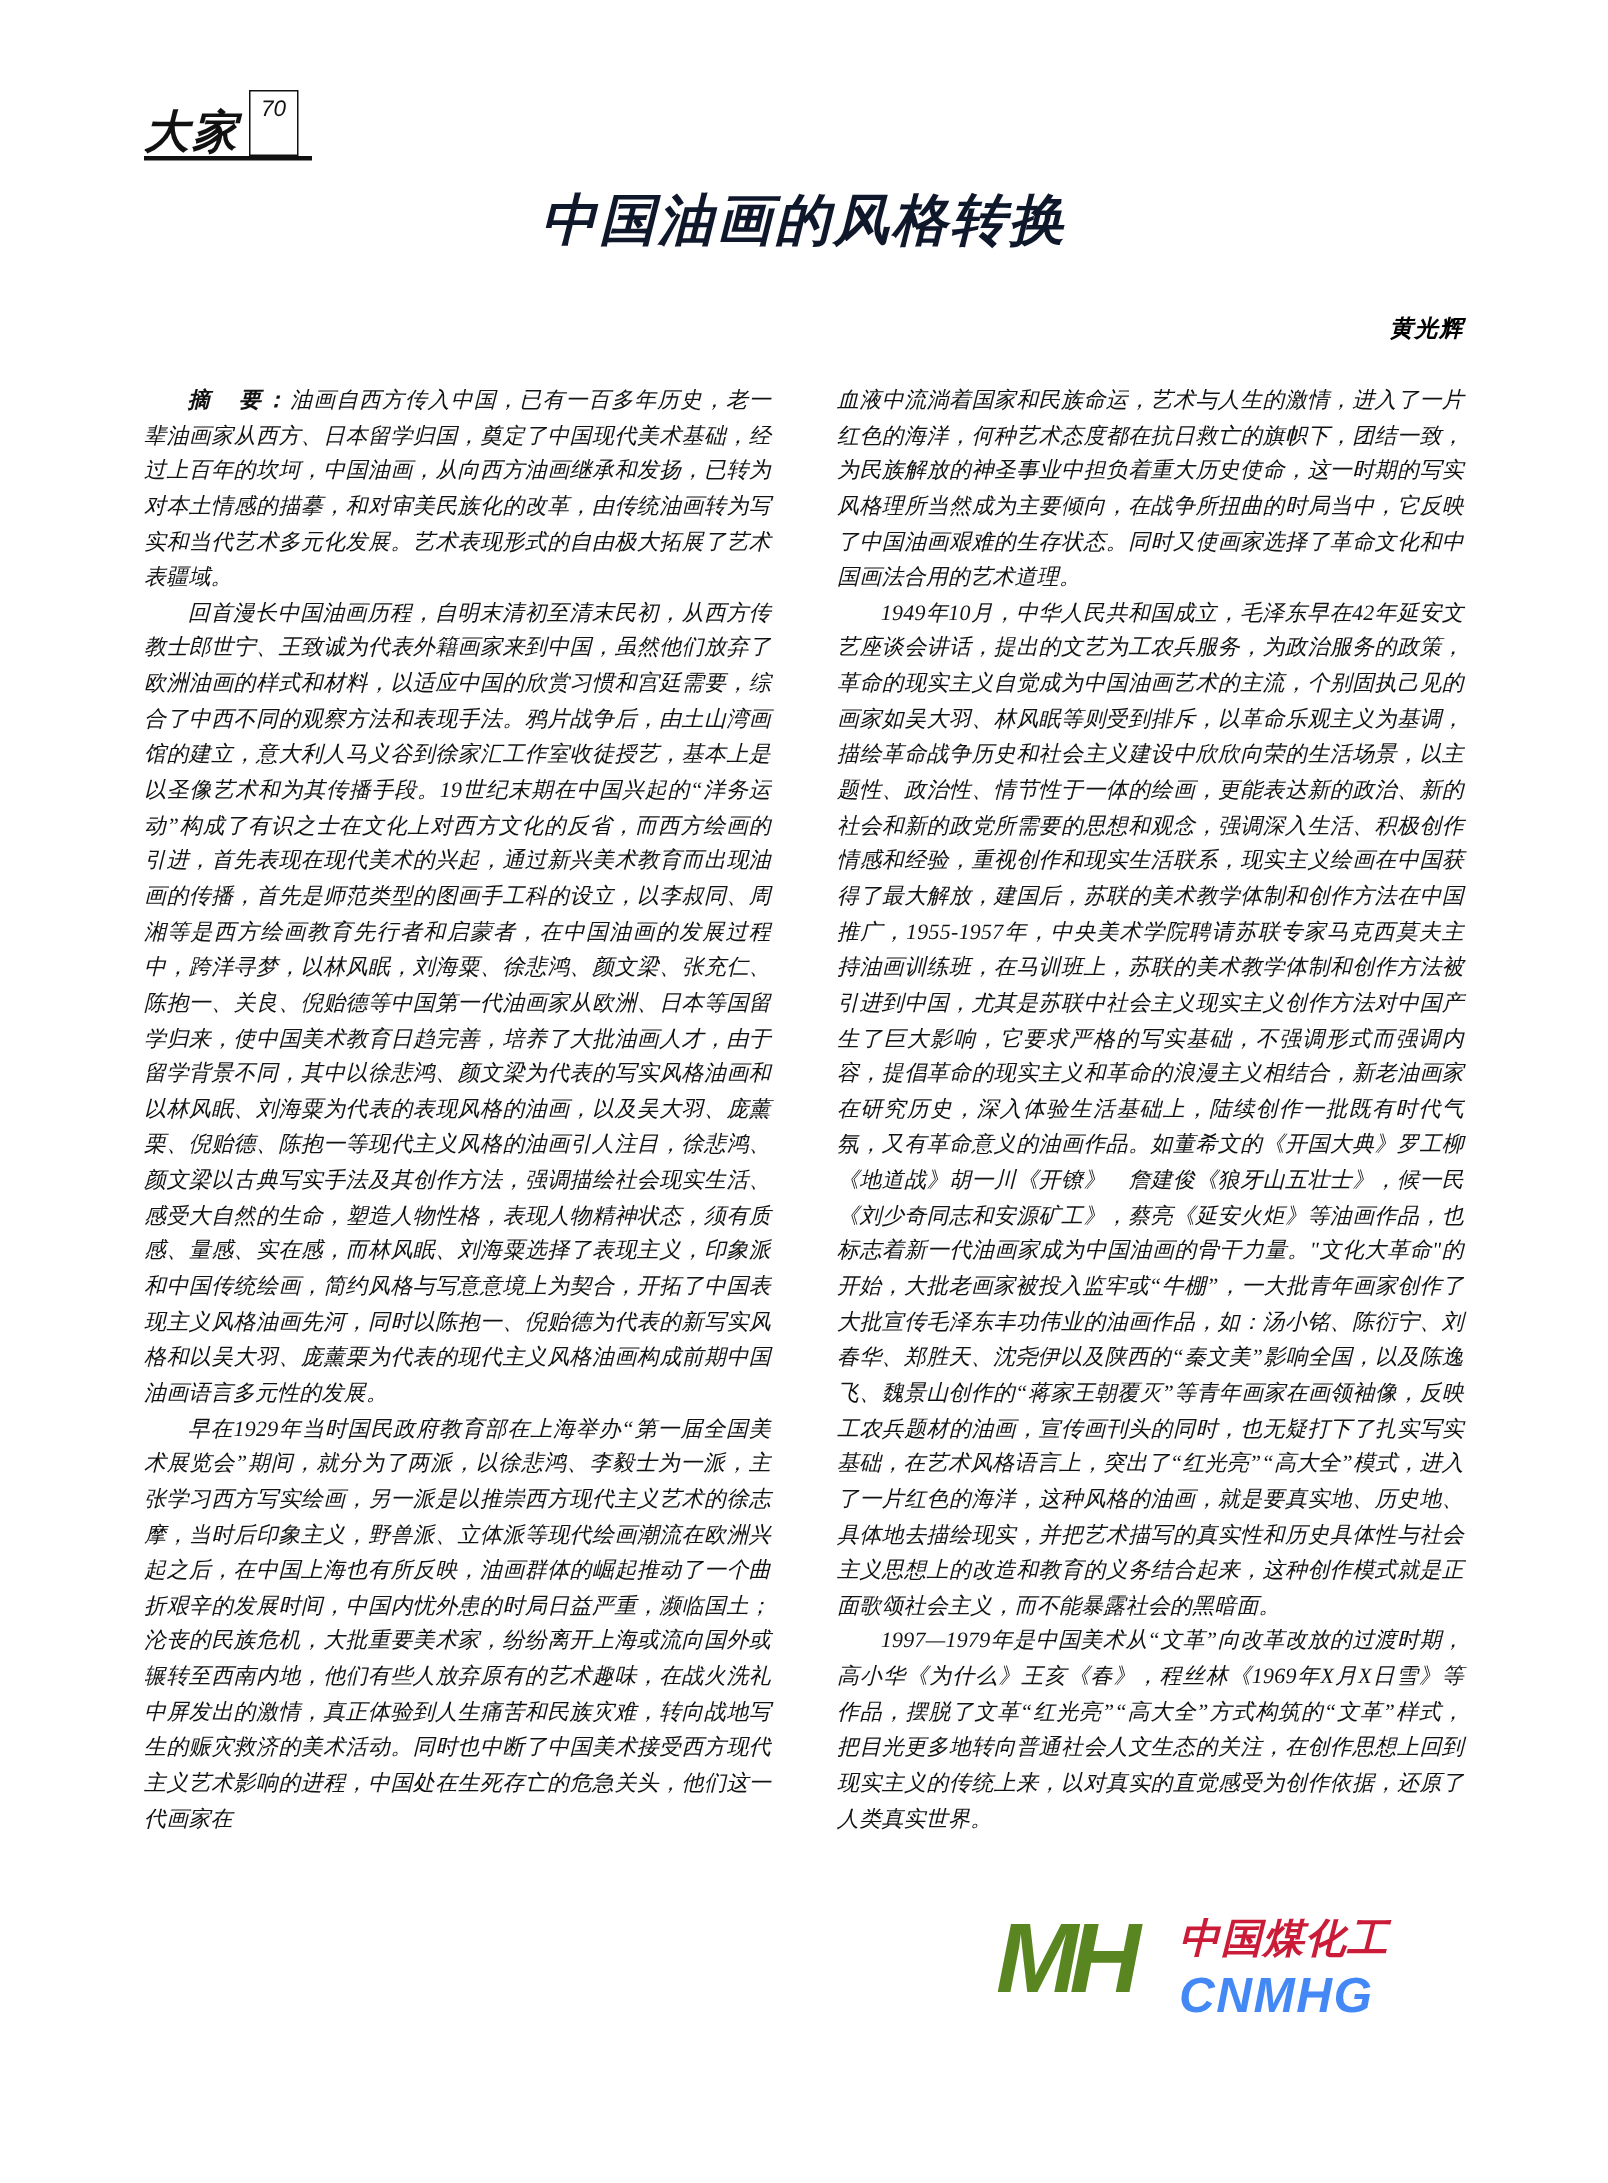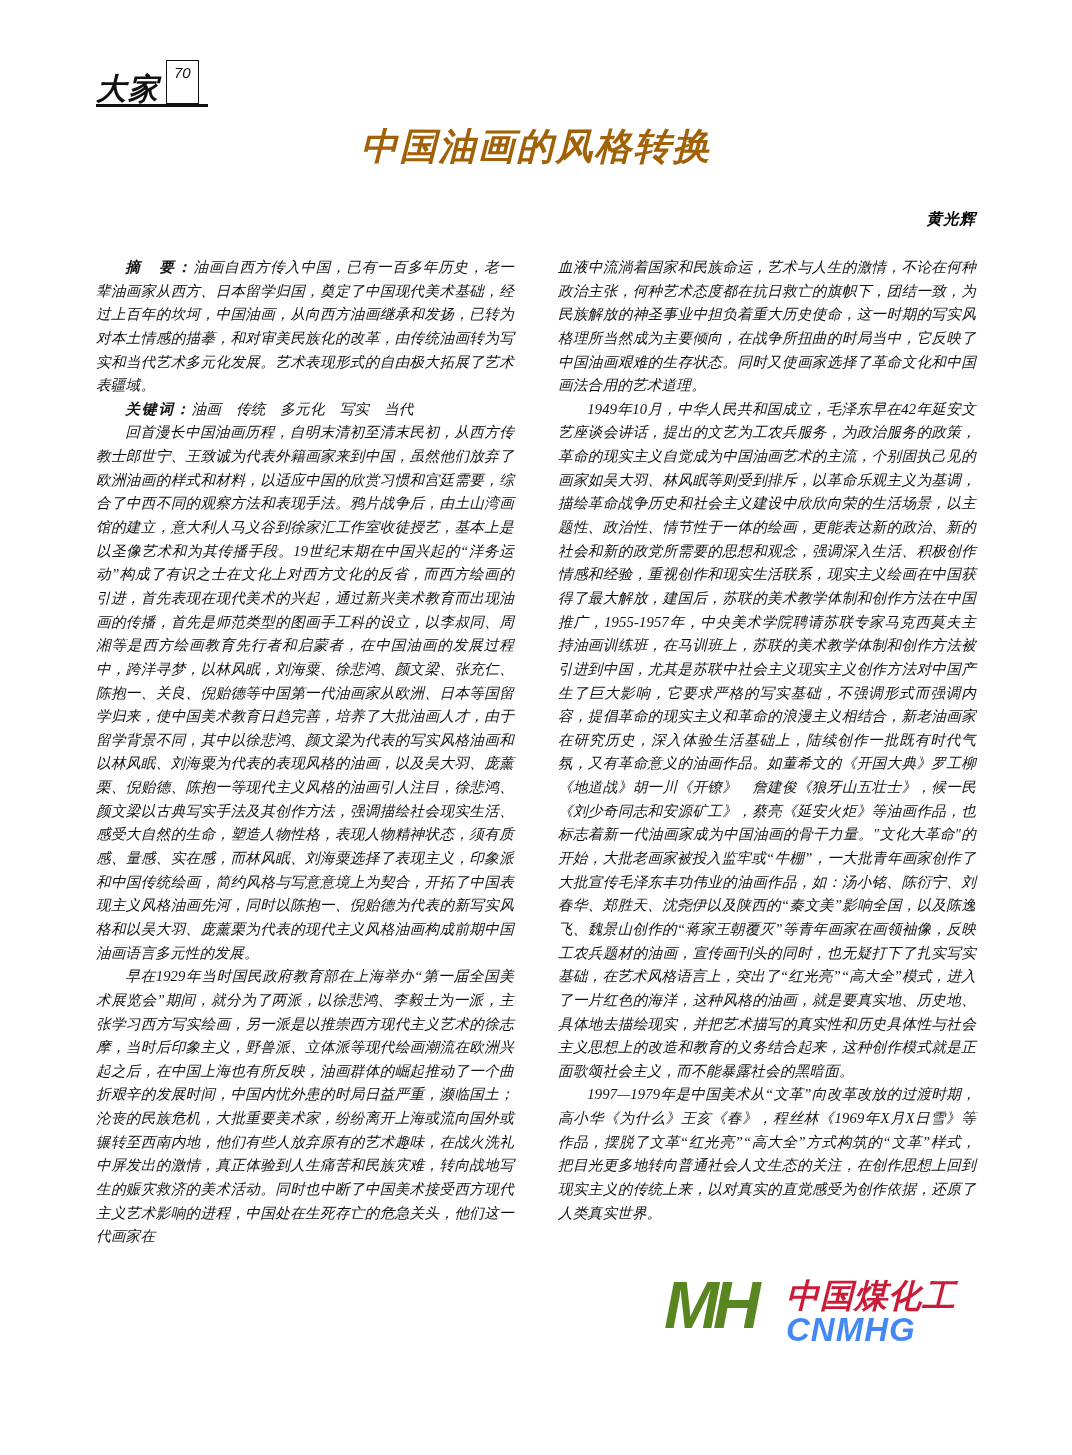--- a/index.html
+++ b/index.html
@@ -59,21 +59,21 @@
   .doc-title {
     position: absolute;
     left: 0;
     top: 118px;
     width: 1072px;
     text-align: center;
     font-family: "DejaVu Serif", "Liberation Serif", serif;
     font-weight: bold;
     font-size: 37px;
     letter-spacing: 2px;
-    color: #a16207;
+    color: #0f172a;
   }
   .doc-author {
     position: absolute;
     right: 96px;
     top: 205px;
     font-size: 15.5px;
     font-weight: bold;
     letter-spacing: 1px;
     color: #000000;
   }
@@ -127,21 +127,21 @@
     color: #4d7c0f;
     letter-spacing: -6px;
     line-height: 1;
     opacity: 0.92;
   }
   .wm-cn {
     position: absolute;
     left: 122px;
     top: 8px;
     font-family: "Liberation Sans", sans-serif;
-    font-size: 33px;
+    font-size: 27px;
     font-weight: bold;
     color: #c8102e;
     letter-spacing: 1px;
     opacity: 0.95;
   }
   .wm-en {
     position: absolute;
     left: 122px;
     top: 45px;
     font-family: "Liberation Sans", sans-serif;
@@ -165,29 +165,26 @@
 
   <div class="doc-title">中国油画的风格转换</div>
   <div class="doc-author">黄光辉</div>
 
   <div class="columns">
 
     <div class="col">
       <p class="indent">
         <span class="lead-label">摘　要：</span><span>油画自西方传入中国，已有一百多年历史，老一辈油画家从西方、日本留学归国，奠定了中国现代美术基础，经过上百年的坎坷，中国油画，从向西方油画继承和发扬，已转为对本土情感的描摹，和对审美民族化的改革，由传统油画转为写实和当代艺术多元化发展。艺术表现形式的自由极大拓展了艺术表疆域。</span>
       </p>
-      <p class="indent">
-        <span class="lead-label">关键词：</span><span>油画　传统　多元化　写实　当代</span>
-      </p>
       <p class="indent">回首漫长中国油画历程，自明末清初至清末民初，从西方传教士郎世宁、王致诚为代表外籍画家来到中国，虽然他们放弃了欧洲油画的样式和材料，以适应中国的欣赏习惯和宫廷需要，综合了中西不同的观察方法和表现手法。鸦片战争后，由土山湾画馆的建立，意大利人马义谷到徐家汇工作室收徒授艺，基本上是以圣像艺术和为其传播手段。19世纪末期在中国兴起的“洋务运动”构成了有识之士在文化上对西方文化的反省，而西方绘画的引进，首先表现在现代美术的兴起，通过新兴美术教育而出现油画的传播，首先是师范类型的图画手工科的设立，以李叔同、周湘等是西方绘画教育先行者和启蒙者，在中国油画的发展过程中，跨洋寻梦，以林风眠，刘海粟、徐悲鸿、颜文梁、张充仁、陈抱一、关良、倪贻德等中国第一代油画家从欧洲、日本等国留学归来，使中国美术教育日趋完善，培养了大批油画人才，由于留学背景不同，其中以徐悲鸿、颜文梁为代表的写实风格油画和以林风眠、刘海粟为代表的表现风格的油画，以及吴大羽、庞薰栗、倪贻德、陈抱一等现代主义风格的油画引人注目，徐悲鸿、颜文梁以古典写实手法及其创作方法，强调描绘社会现实生活、感受大自然的生命，塑造人物性格，表现人物精神状态，须有质感、量感、实在感，而林风眠、刘海粟选择了表现主义，印象派和中国传统绘画，简约风格与写意意境上为契合，开拓了中国表现主义风格油画先河，同时以陈抱一、倪贻德为代表的新写实风格和以吴大羽、庞薰栗为代表的现代主义风格油画构成前期中国油画语言多元性的发展。</p>
       <p class="indent">早在1929年当时国民政府教育部在上海举办“第一届全国美术展览会”期间，就分为了两派，以徐悲鸿、李毅士为一派，主张学习西方写实绘画，另一派是以推崇西方现代主义艺术的徐志摩，当时后印象主义，野兽派、立体派等现代绘画潮流在欧洲兴起之后，在中国上海也有所反映，油画群体的崛起推动了一个曲折艰辛的发展时间，中国内忧外患的时局日益严重，濒临国土；沦丧的民族危机，大批重要美术家，纷纷离开上海或流向国外或辗转至西南内地，他们有些人放弃原有的艺术趣味，在战火洗礼中屏发出的激情，真正体验到人生痛苦和民族灾难，转向战地写生的赈灾救济的美术活动。同时也中断了中国美术接受西方现代主义艺术影响的进程，中国处在生死存亡的危急关头，他们这一代画家在</p>
     </div>
 
     <div class="col">
-      <p>血液中流淌着国家和民族命运，艺术与人生的激情，不论在何种政治主张，何种艺术态度都在抗日救亡的旗帜下，团结一致，为民族解放的神圣事业中担负着重大历史使命，这一时期的写实风格理所当然成为主要倾向，在战争所扭曲的时局当中，它反映了中国油画艰难的生存状态。同时又使画家选择了革命文化和中国画法合用的艺术道理。</p>
+      <p>血液中流淌着国家和民族命运，艺术与人生的激情，进入了一片红色的海洋，何种艺术态度都在抗日救亡的旗帜下，团结一致，为民族解放的神圣事业中担负着重大历史使命，这一时期的写实风格理所当然成为主要倾向，在战争所扭曲的时局当中，它反映了中国油画艰难的生存状态。同时又使画家选择了革命文化和中国画法合用的艺术道理。</p>
       <p class="indent">1949年10月，中华人民共和国成立，毛泽东早在42年延安文艺座谈会讲话，提出的文艺为工农兵服务，为政治服务的政策，革命的现实主义自觉成为中国油画艺术的主流，个别固执己见的画家如吴大羽、林风眠等则受到排斥，以革命乐观主义为基调，描绘革命战争历史和社会主义建设中欣欣向荣的生活场景，以主题性、政治性、情节性于一体的绘画，更能表达新的政治、新的社会和新的政党所需要的思想和观念，强调深入生活、积极创作情感和经验，重视创作和现实生活联系，现实主义绘画在中国获得了最大解放，建国后，苏联的美术教学体制和创作方法在中国推广，1955-1957年，中央美术学院聘请苏联专家马克西莫夫主持油画训练班，在马训班上，苏联的美术教学体制和创作方法被引进到中国，尤其是苏联中社会主义现实主义创作方法对中国产生了巨大影响，它要求严格的写实基础，不强调形式而强调内容，提倡革命的现实主义和革命的浪漫主义相结合，新老油画家在研究历史，深入体验生活基础上，陆续创作一批既有时代气氛，又有革命意义的油画作品。如董希文的《开国大典》罗工柳《地道战》胡一川《开镣》　詹建俊《狼牙山五壮士》，候一民《刘少奇同志和安源矿工》，蔡亮《延安火炬》等油画作品，也标志着新一代油画家成为中国油画的骨干力量。"文化大革命"的开始，大批老画家被投入监牢或“牛棚”，一大批青年画家创作了大批宣传毛泽东丰功伟业的油画作品，如：汤小铭、陈衍宁、刘春华、郑胜天、沈尧伊以及陕西的“秦文美”影响全国，以及陈逸飞、魏景山创作的“蒋家王朝覆灭”等青年画家在画领袖像，反映工农兵题材的油画，宣传画刊头的同时，也无疑打下了扎实写实基础，在艺术风格语言上，突出了“红光亮”“高大全”模式，进入了一片红色的海洋，这种风格的油画，就是要真实地、历史地、具体地去描绘现实，并把艺术描写的真实性和历史具体性与社会主义思想上的改造和教育的义务结合起来，这种创作模式就是正面歌颂社会主义，而不能暴露社会的黑暗面。</p>
       <p class="indent">1997—1979年是中国美术从“文革”向改革改放的过渡时期，高小华《为什么》王亥《春》，程丝林《1969年X月X日雪》等作品，摆脱了文革“红光亮”“高大全”方式构筑的“文革”样式，把目光更多地转向普通社会人文生态的关注，在创作思想上回到现实主义的传统上来，以对真实的直觉感受为创作依据，还原了人类真实世界。</p>
     </div>
 
   </div>
 
   <div class="watermark">
     <div class="wm-logo">MH</div>
     <div class="wm-cn">中国煤化工</div>
     <div class="wm-en">CNMHG</div>

